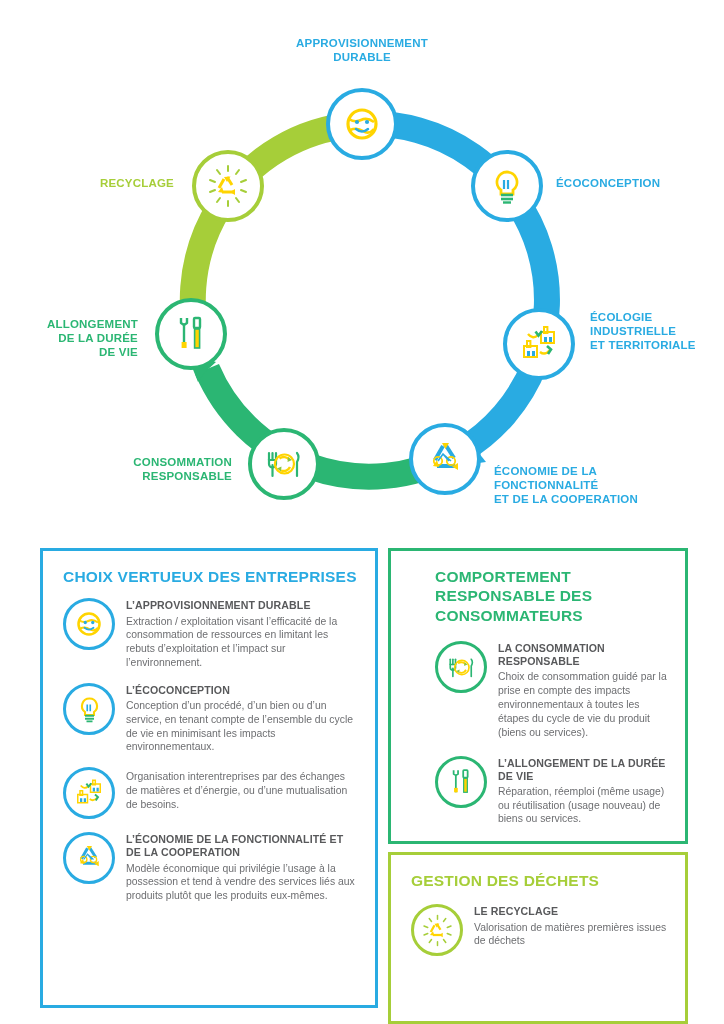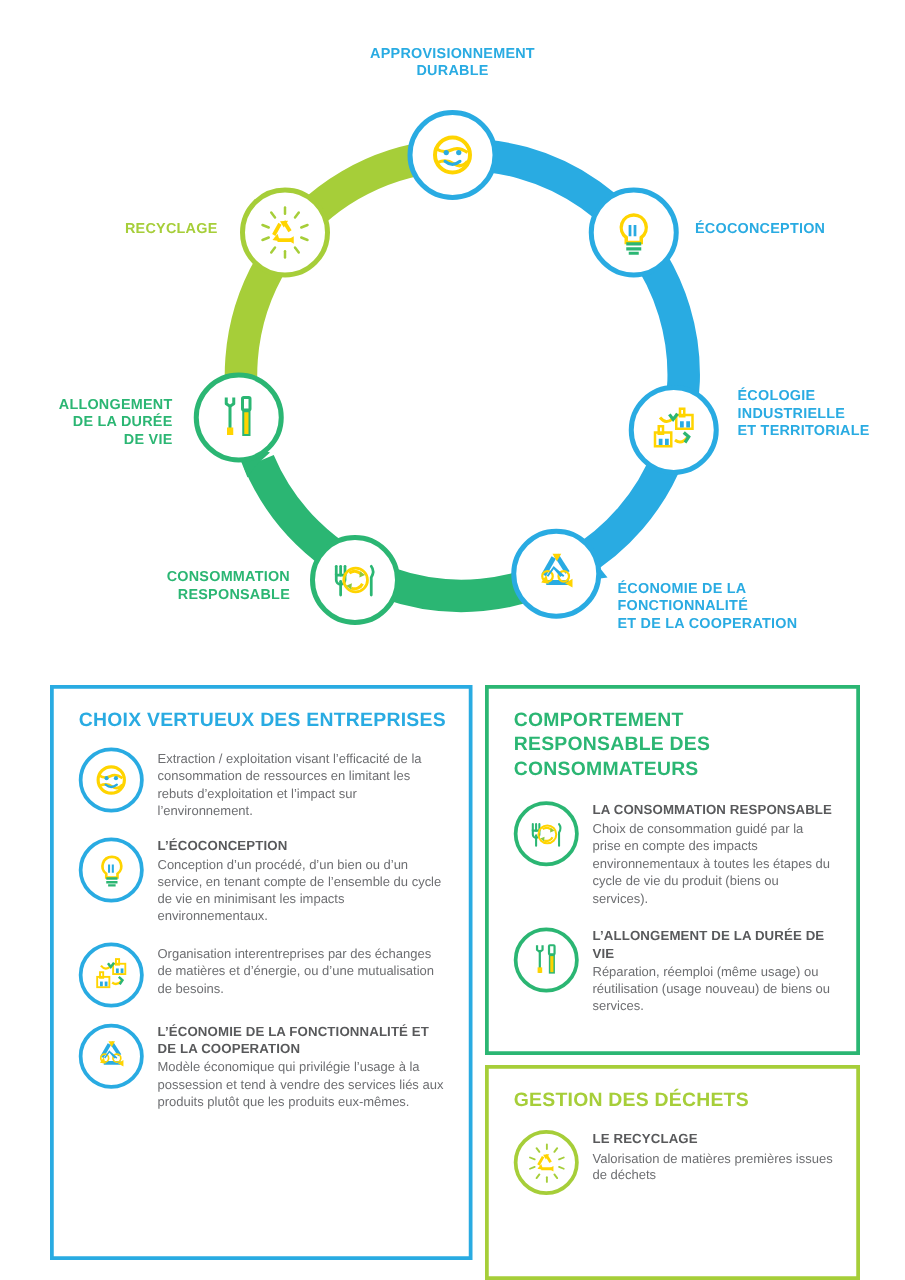--- a/index.html
+++ b/index.html
@@ -26,21 +26,21 @@
             letter-spacing: 0.2px; line-height: 1.22; color: #29ABE2;
             text-transform: uppercase; }
   .clabel.green { color: #2BB673; }
   .clabel.lime  { color: #A6CE39; }
   .ta-r { text-align: right; }
   .ta-c { text-align: center; }
   .ta-l { text-align: left; }
 
   
   .panel { position: absolute; background: #fff; border: 3px solid #29ABE2; }
-  .panel.green { border-color: #2BB673; }
+  .panel.green { border-color: #2BB673; padding-left: 24px; }
   .panel.lime  { border-color: #A6CE39; }
 
   .panel-title { font-size: 15.5px; font-weight: bold; letter-spacing: 0.2px;
                  line-height: 1.25; color: #29ABE2; text-transform: uppercase; }
   .panel-title.green { color: #2BB673; }
   .panel-title.lime  { color: #A6CE39; }
 
   .entry { display: flex; align-items: flex-start; gap: 11px; }
   .entry-icon { flex: 0 0 auto; width: 52px; height: 52px; border-radius: 50%;
                 background: #fff; border: 3px solid #29ABE2;
@@ -266,20 +266,21 @@
             <svg width="30" height="30" viewBox="0 0 40 40">
               <circle cx="20" cy="20" r="14" fill="none" stroke="#FFD400" stroke-width="3.4"></circle>
               <path d="M7 15 q6 4 12 1 t13 2" fill="none" stroke="#FFD400" stroke-width="2.8"></path>
               <path d="M8 26 q7 -3 13 1 t11 -2" fill="none" stroke="#FFD400" stroke-width="2.8"></path>
               <circle cx="15" cy="18" r="2.2" fill="#29ABE2"></circle>
               <circle cx="25" cy="18" r="2.2" fill="#29ABE2"></circle>
               <path d="M14 25 q6 5 12 0" fill="none" stroke="#29ABE2" stroke-width="2.4" stroke-linecap="round"></path>
             </svg>
           </span>
           <div class="entry-body">
+            <div class="entry-title">L’APPROVISIONNEMENT DURABLE</div>
             <div class="entry-text">Extraction / exploitation visant l’efficacité de la consommation de ressources en limitant les rebuts d’exploitation et l’impact sur l’environnement.</div>
           </div>
         </div>
 
         <div class="entry">
           <span class="entry-icon">
             <svg width="27" height="30" viewBox="0 0 36 40">
               <path d="M18 6 a10 10 0 0 0 -6 18 l0 4 l12 0 l0 -4 a10 10 0 0 0 -6 -18 z" fill="none" stroke="#FFD400" stroke-width="2.8"></path>
               <line x1="15" y1="14" x2="15" y2="23" stroke="#29ABE2" stroke-width="2.2"></line>
               <line x1="19" y1="14" x2="19" y2="23" stroke="#29ABE2" stroke-width="2.2"></line>

